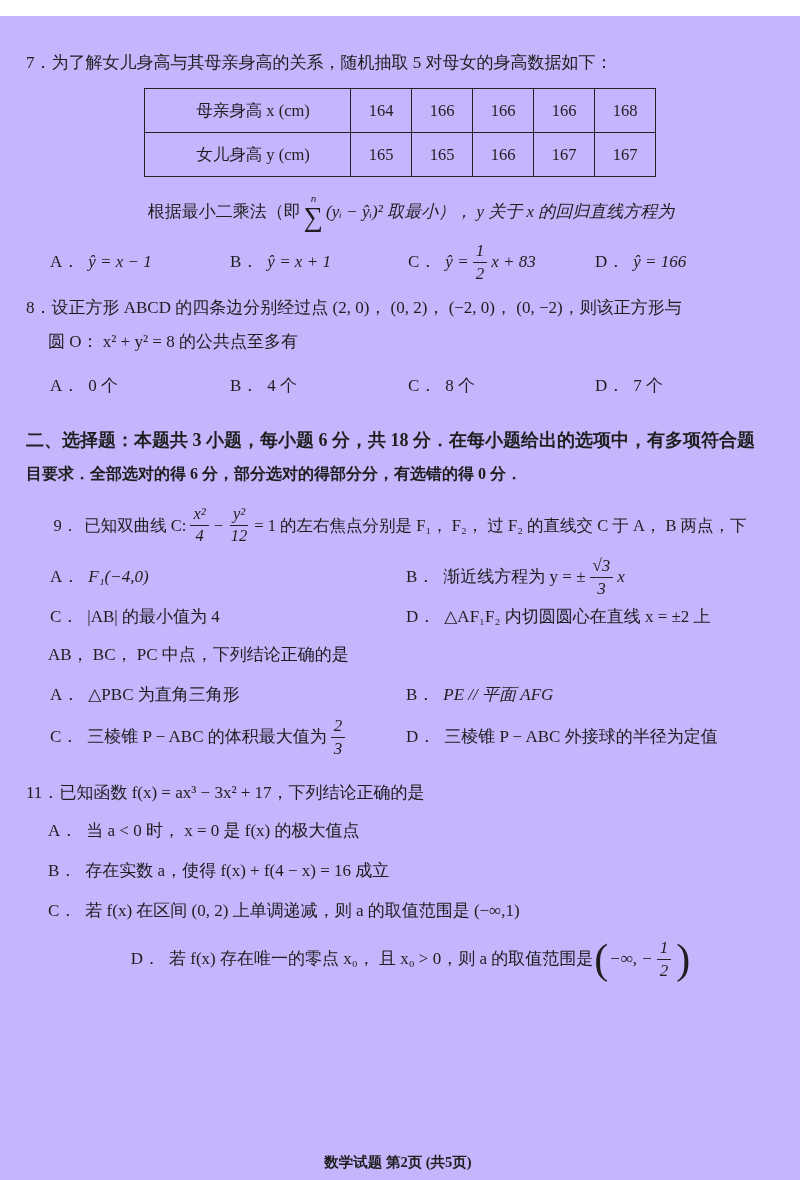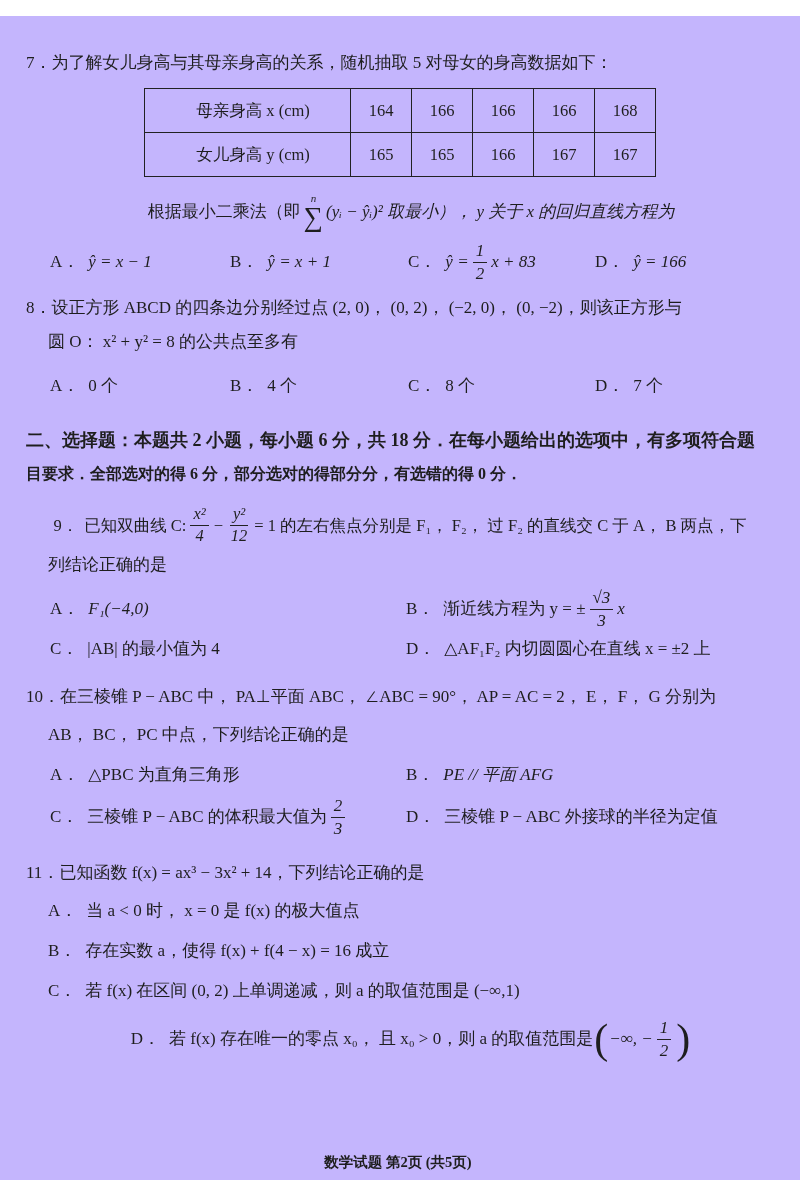--- a/index.html
+++ b/index.html
@@ -140,41 +140,40 @@
           <span>8 个</span>
         </span>
       <span class="opt">
           <span class="opt-label">D．</span>
           <span>7 个</span>
         </span>
     </div>
   </div>
 
   <div>
-    <div class="line bold mt28" style="font-size:18px">二、选择题：本题共 2 小题，每小题 6 分，共 18 分．在每小题给出的选项中，有多项符合题</div>
+    <div class="line bold mt28" style="font-size:18px">二、选择题：本题共 3 小题，每小题 6 分，共 18 分．在每小题给出的选项中，有多项符合题</div>
     <div class="line bold mt8" style="font-size:16px">目要求．全部选对的得 6 分，部分选对的得部分分，有选错的得 0 分．</div>
   </div>
 
   <div>
     <div class="flexline tight mt18">
       <span>9．</span>
       <span class="gap"></span>
       <span>已知双曲线 C:</span>
       <span class="frac">
           <span class="fnum">x²</span>
           <span class="fden">4</span>
         </span>
       <span class="math">−</span>
       <span class="frac">
           <span class="fnum">y²</span>
           <span class="fden">12</span>
         </span>
       <span>= 1 的左右焦点分别是 F₁， F₂， 过 F₂ 的直线交 C 于 A， B 两点，下</span>
     </div>
-    <div class="line indent mt6">列结论正确的是</div>
 
     <div class="opts2 mt10">
       <span class="opt">
           <span class="opt-label">A．</span>
           <span class="math">F₁(−4,0)</span>
         </span>
       <span class="opt">
         <span class="opt-label">B．</span>
         <span>渐近线方程为 y = ±</span>
         <span class="frac">
@@ -190,21 +189,20 @@
           <span>|AB| 的最小值为 4</span>
         </span>
       <span class="opt">
           <span class="opt-label">D．</span>
           <span>△AF₁F₂ 内切圆圆心在直线 x = ±2 上</span>
         </span>
     </div>
   </div>
 
   <div>
-    <div class="line mt22"><span>10．</span><span>在三棱锥 P − ABC 中， PA⊥平面 ABC， ∠ABC = 90°， AP = AC = 2， E， F， G 分别为</span></div>
     <div class="line indent mt12">AB， BC， PC 中点，下列结论正确的是</div>
     <div class="opts2 mt14">
       <span class="opt">
           <span class="opt-label">A．</span>
           <span>△PBC 为直角三角形</span>
         </span>
       <span class="opt">
           <span class="opt-label">B．</span>
           <span class="math">PE // 平面 AFG</span>
         </span>
@@ -219,21 +217,21 @@
           </span>
       </span>
       <span class="opt">
           <span class="opt-label">D．</span>
           <span>三棱锥 P − ABC 外接球的半径为定值</span>
         </span>
     </div>
   </div>
 
   <div>
-    <div class="line mt22"><span>11．</span><span>已知函数 f(x) = ax³ − 3x² + 14，下列结论正确的是</span></div>
+    <div class="line mt22"><span>11．</span><span>已知函数 f(x) = ax³ − 3x² + 17，下列结论正确的是</span></div>
     <div class="line indent mt12"><span class="opt-label">A．</span><span>当 a &lt; 0 时， x = 0 是 f(x) 的极大值点</span></div>
     <div class="line indent mt14"><span class="opt-label">B．</span><span>存在实数 a，使得 f(x) + f(4 − x) = 16 成立</span></div>
     <div class="line indent mt14"><span class="opt-label">C．</span><span>若 f(x) 在区间 (0, 2) 上单调递减，则 a 的取值范围是 (−∞,1)</span></div>
     <div class="flexline indent mt14">
       <span class="opt-label">D．</span>
       <span>若 f(x) 存在唯一的零点 x₀， 且 x₀ &gt; 0，则 a 的取值范围是</span>
       <span class="bigparen">(</span>
       <span class="math">−∞, −</span>
       <span class="frac">
           <span class="fnum">1</span>

